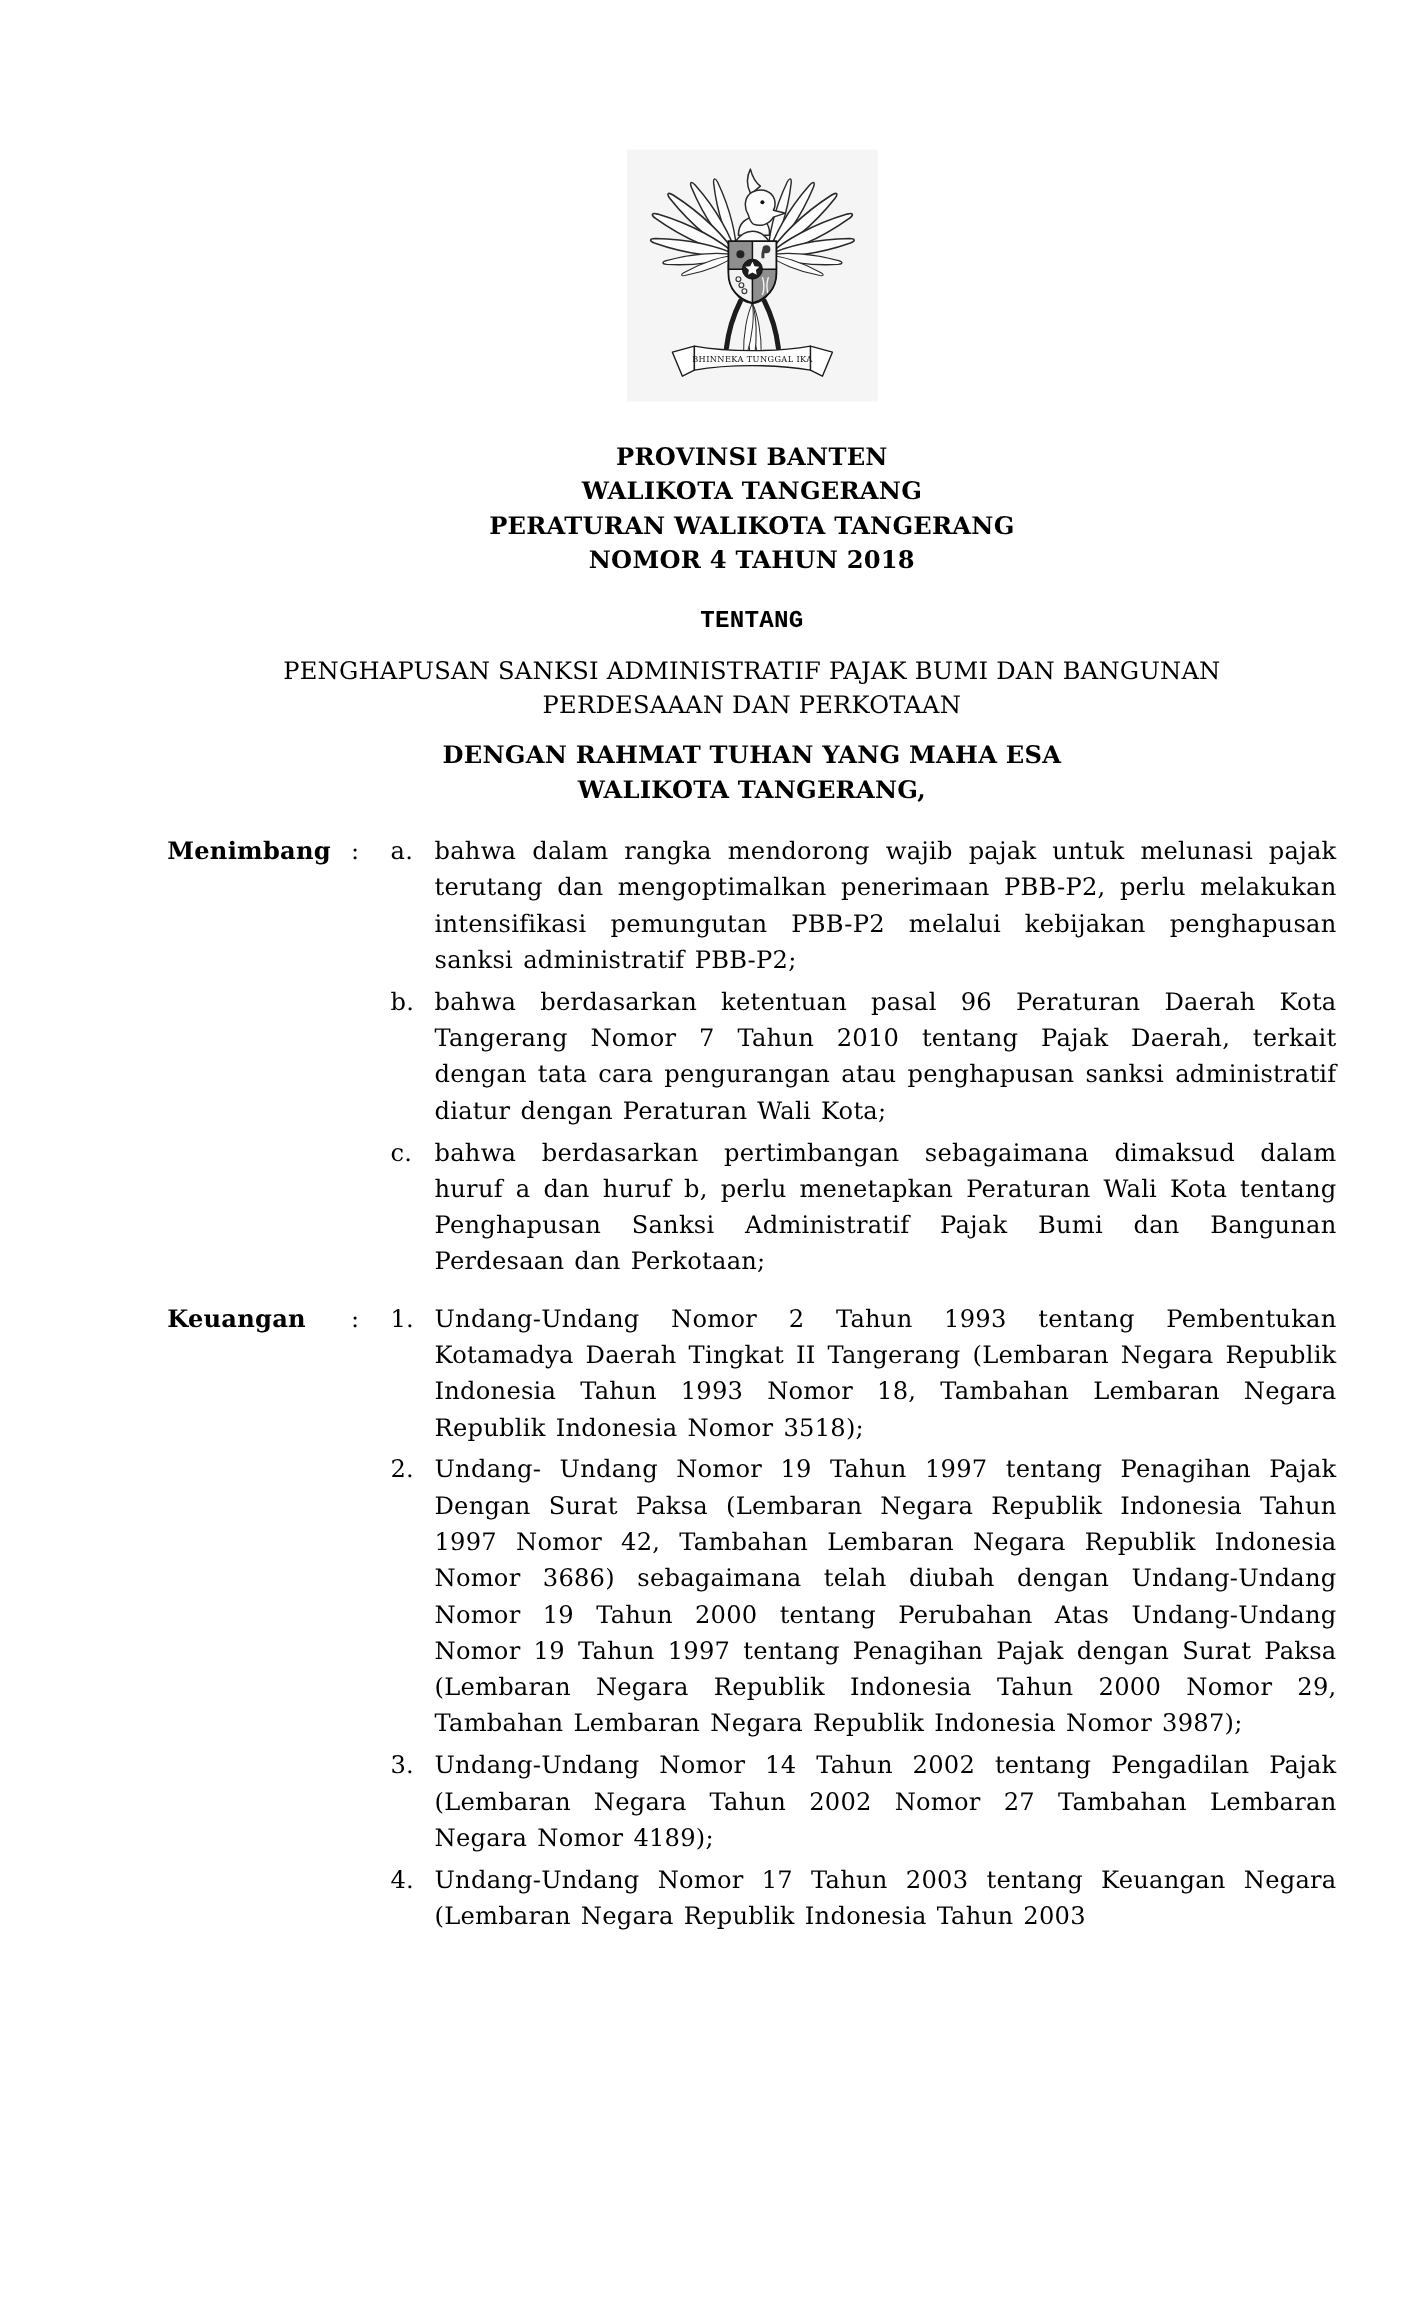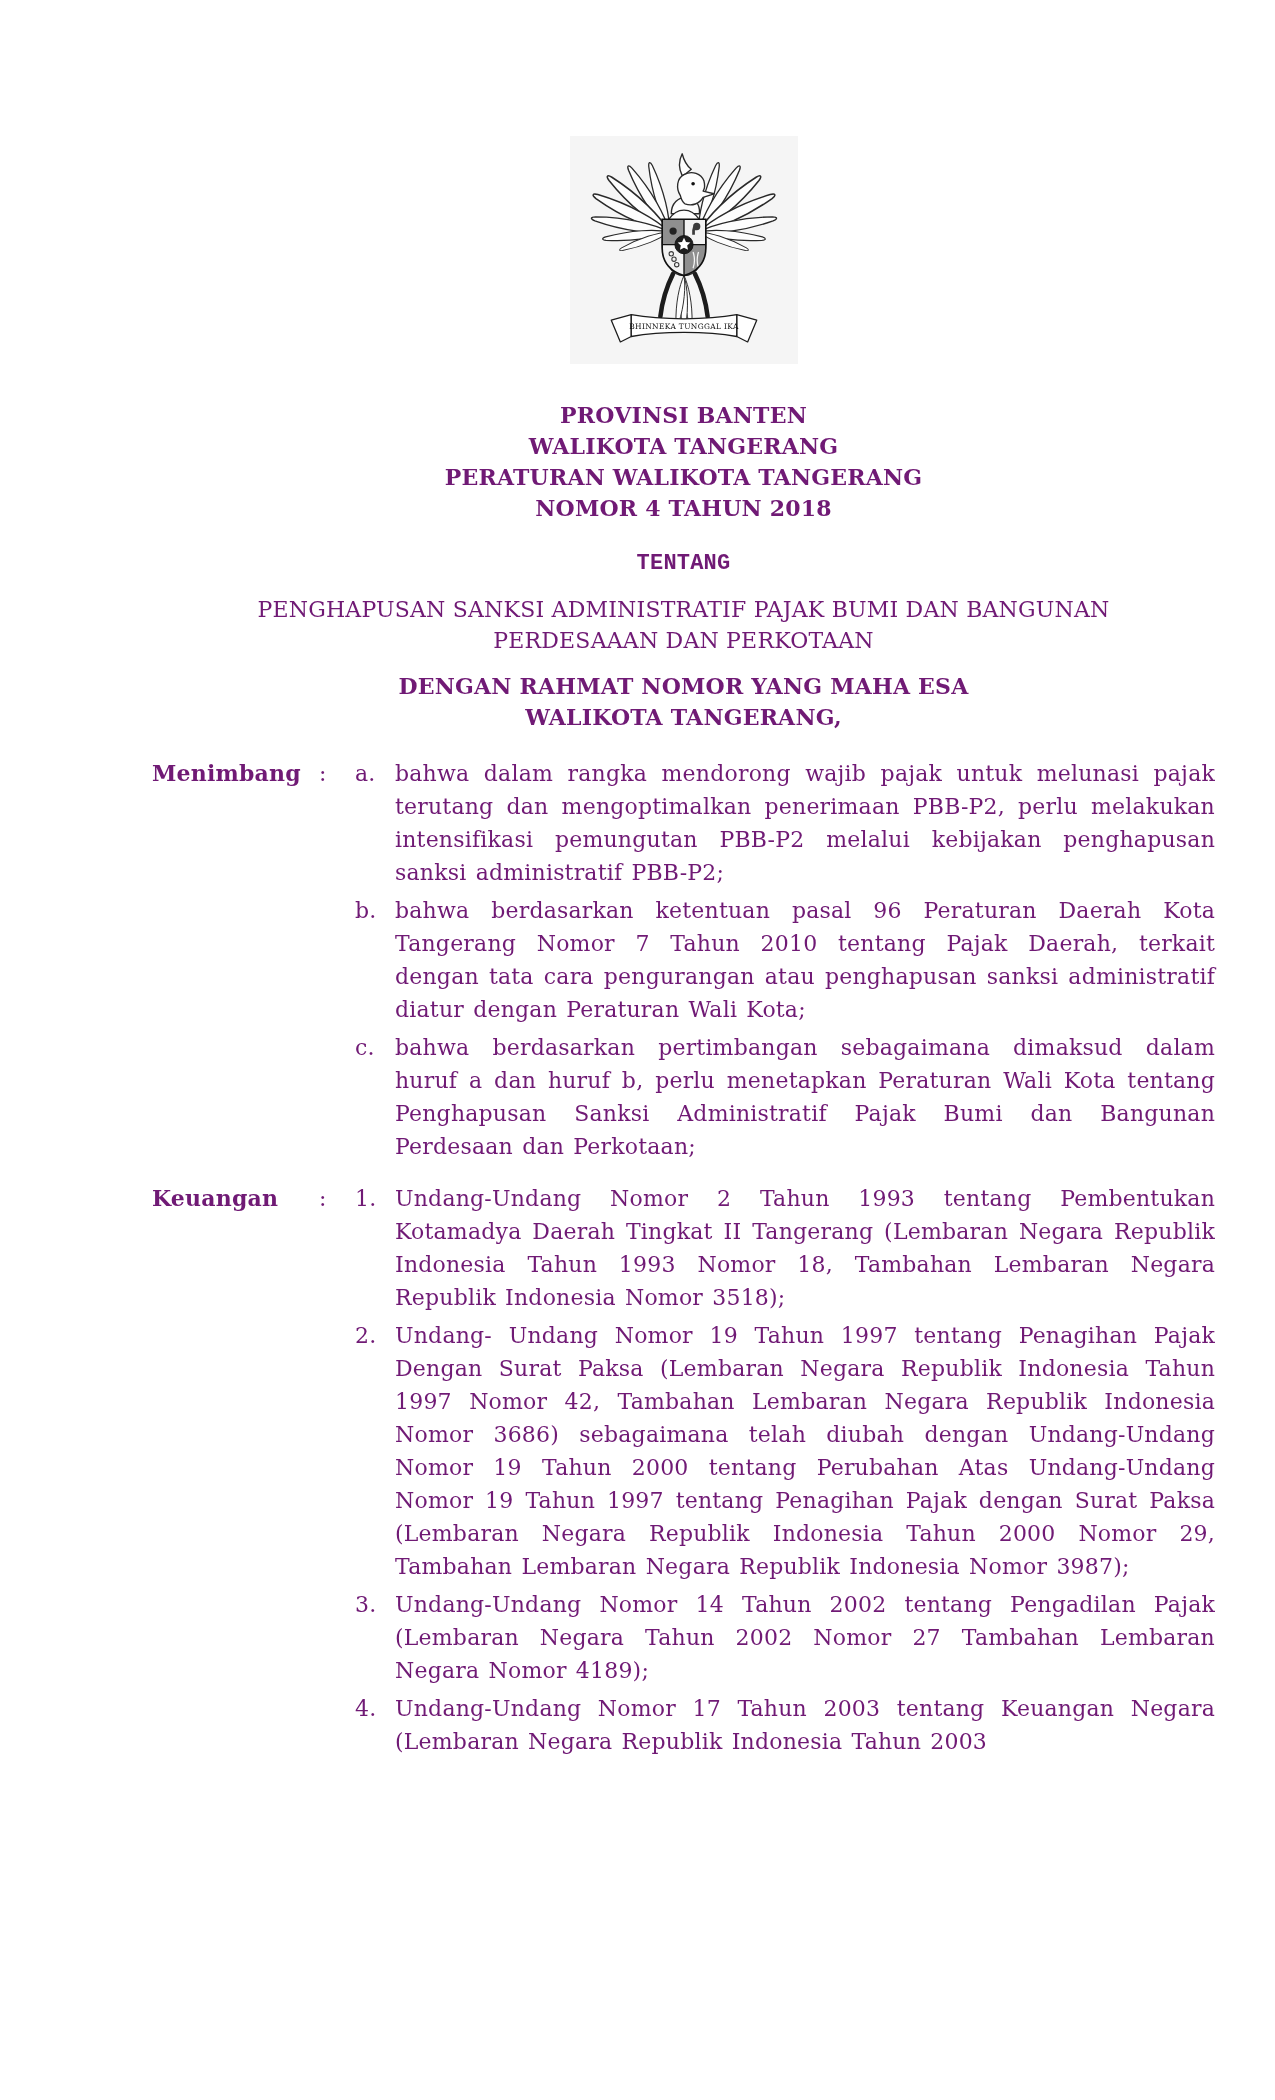--- a/index.html
+++ b/index.html
@@ -1,21 +1,21 @@
 <!DOCTYPE html>
 <html><head>
 <meta charset="utf-8">
 <style>
   html, body { margin: 0; padding: 0; background: #ffffff; }
   .page {
     width: 1275px;
     height: 2040px;
     margin: 0 auto;
     background: #ffffff;
-    color: #701a75;
+    color: #000000;
     font-family: "DejaVu Serif", "Liberation Serif", serif;
     font-size: 22px;
     line-height: 33px;
     letter-spacing: 0.2px;
     padding: 120px 60px 40px 152px;
     box-sizing: border-box;
     overflow: hidden;
   }
   .emblem-wrap {
     width: 214px;
@@ -135,21 +135,21 @@
   </div>
 
   <div class="center-line tentang">TENTANG</div>
 
   <div class="title-block">
     <div>PENGHAPUSAN SANKSI ADMINISTRATIF PAJAK BUMI DAN BANGUNAN</div>
     <div>PERDESAAAN DAN PERKOTAAN</div>
   </div>
 
   <div class="invocation">
-    <div>DENGAN RAHMAT NOMOR YANG MAHA ESA</div>
+    <div>DENGAN RAHMAT TUHAN YANG MAHA ESA</div>
     <div>WALIKOTA TANGERANG,</div>
   </div>
 
   <div class="clause">
     <div class="clause-label">Menimbang</div>
     <div class="clause-colon">:</div>
     <div class="clause-items">
       <div class="item">
         <div class="item-marker">a.</div>
         <div class="item-text">bahwa dalam rangka mendorong wajib pajak untuk melunasi pajak terutang dan mengoptimalkan penerimaan PBB-P2, perlu melakukan intensifikasi pemungutan PBB-P2 melalui kebijakan penghapusan sanksi administratif PBB-P2;</div>

